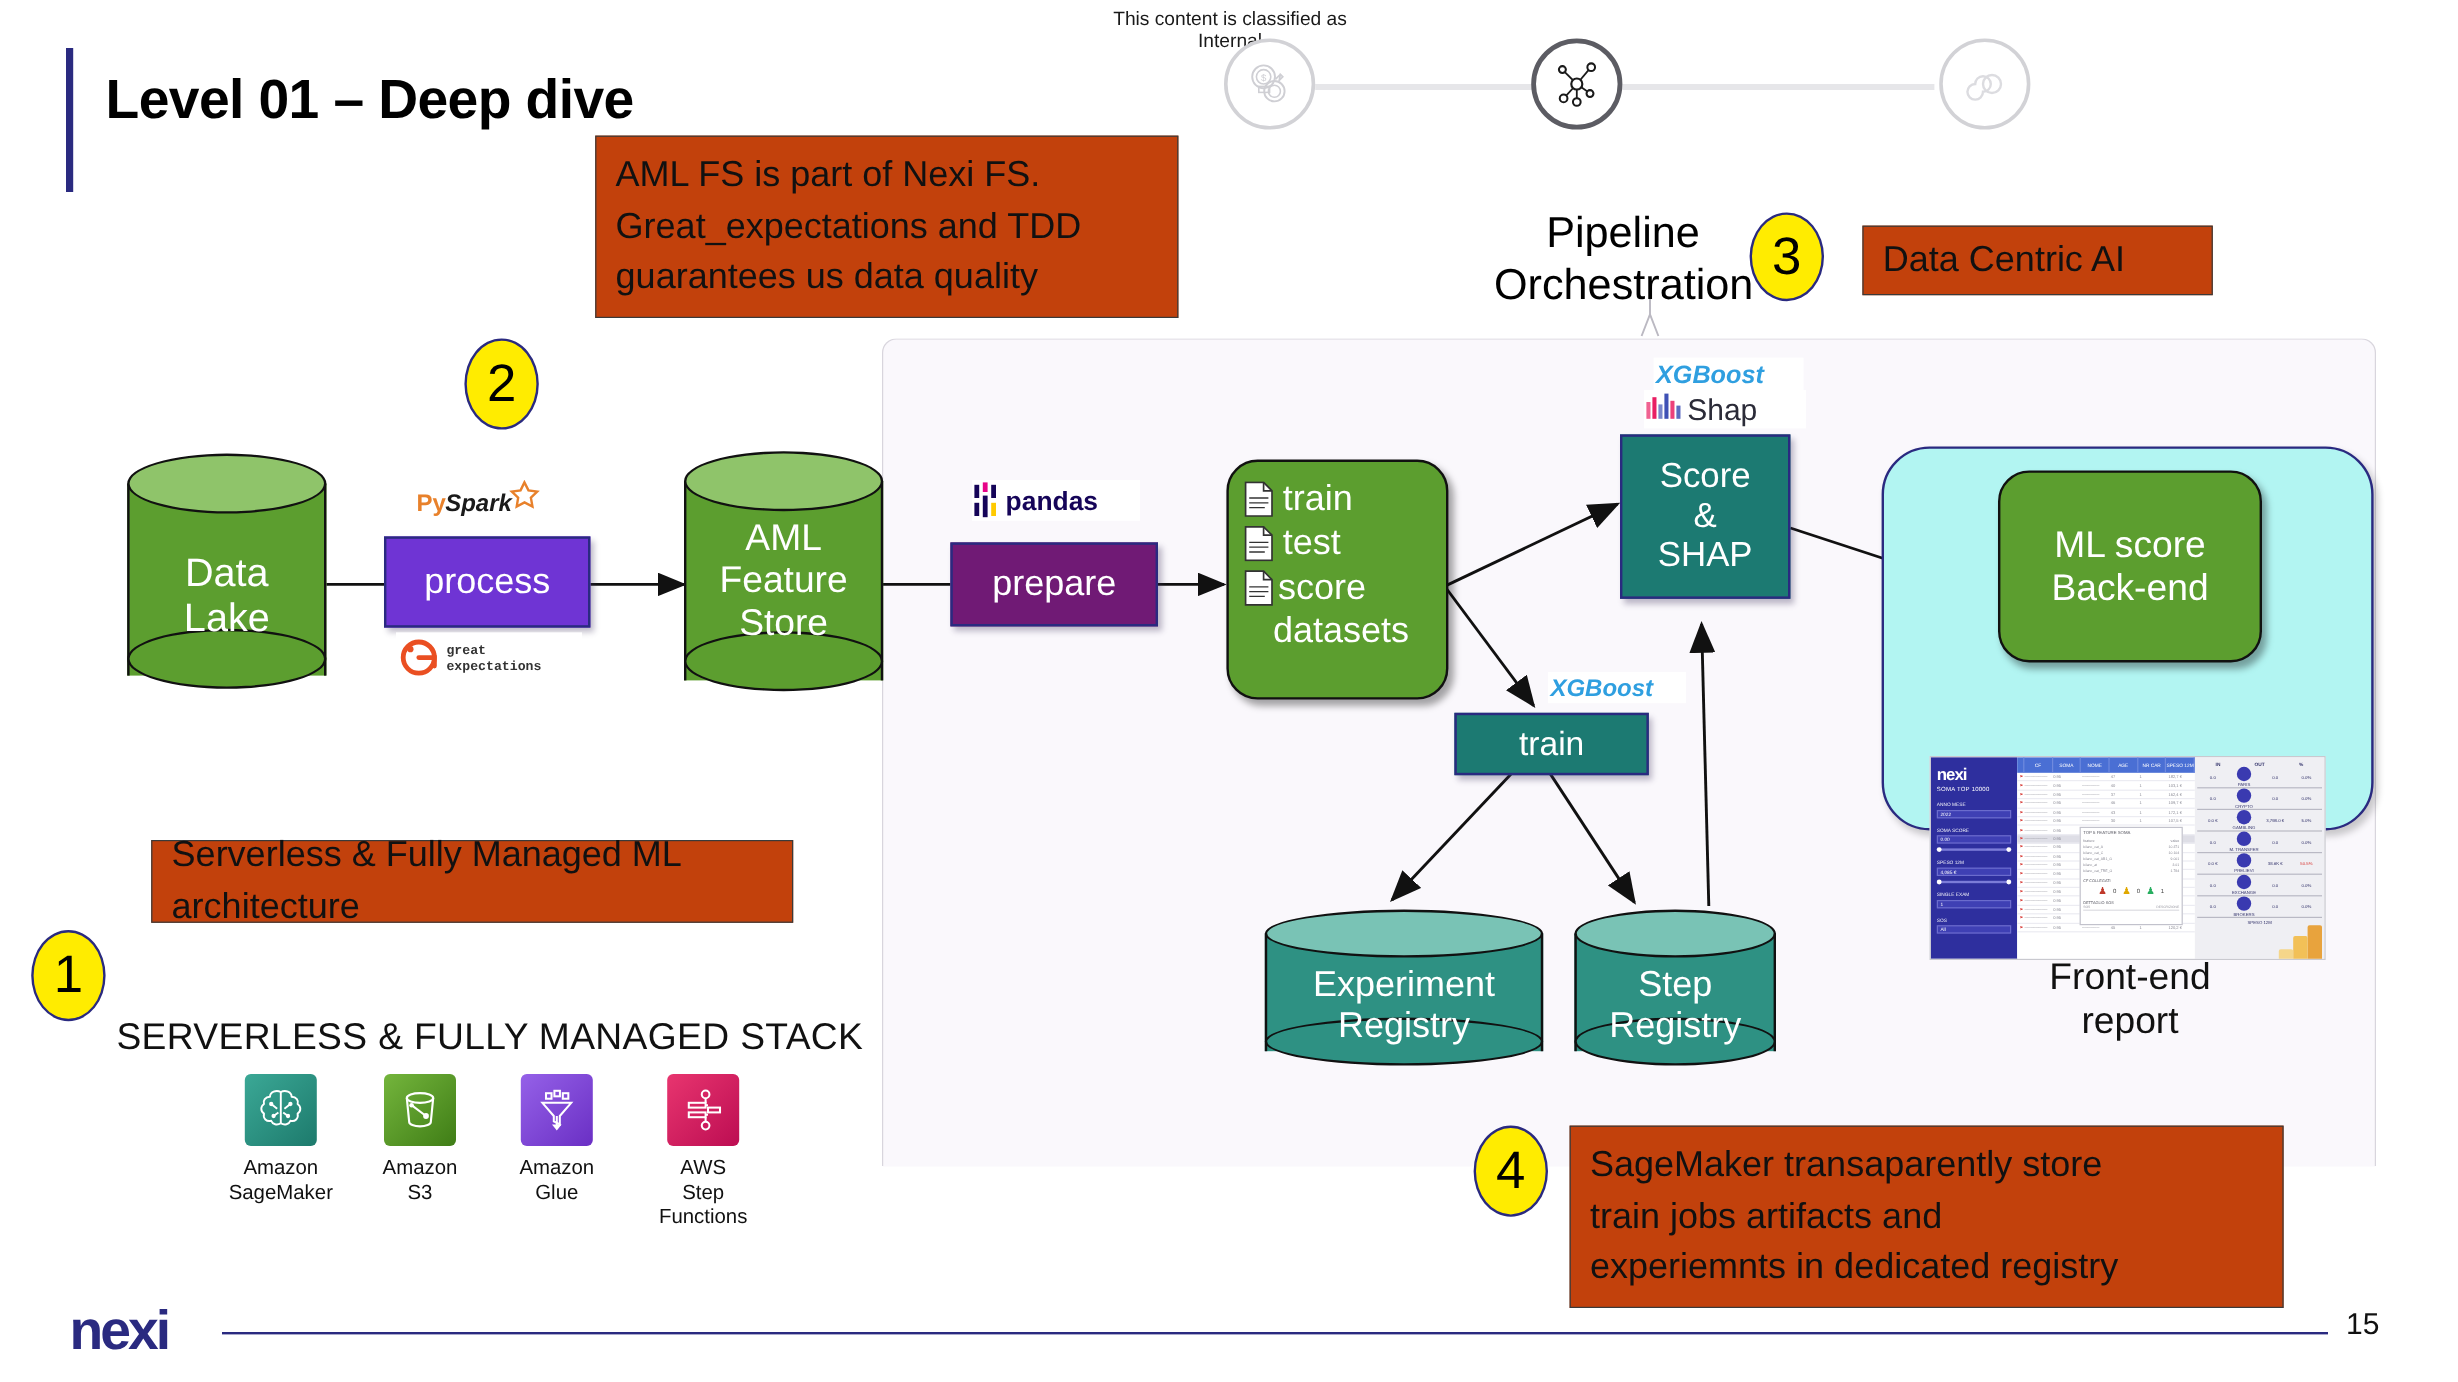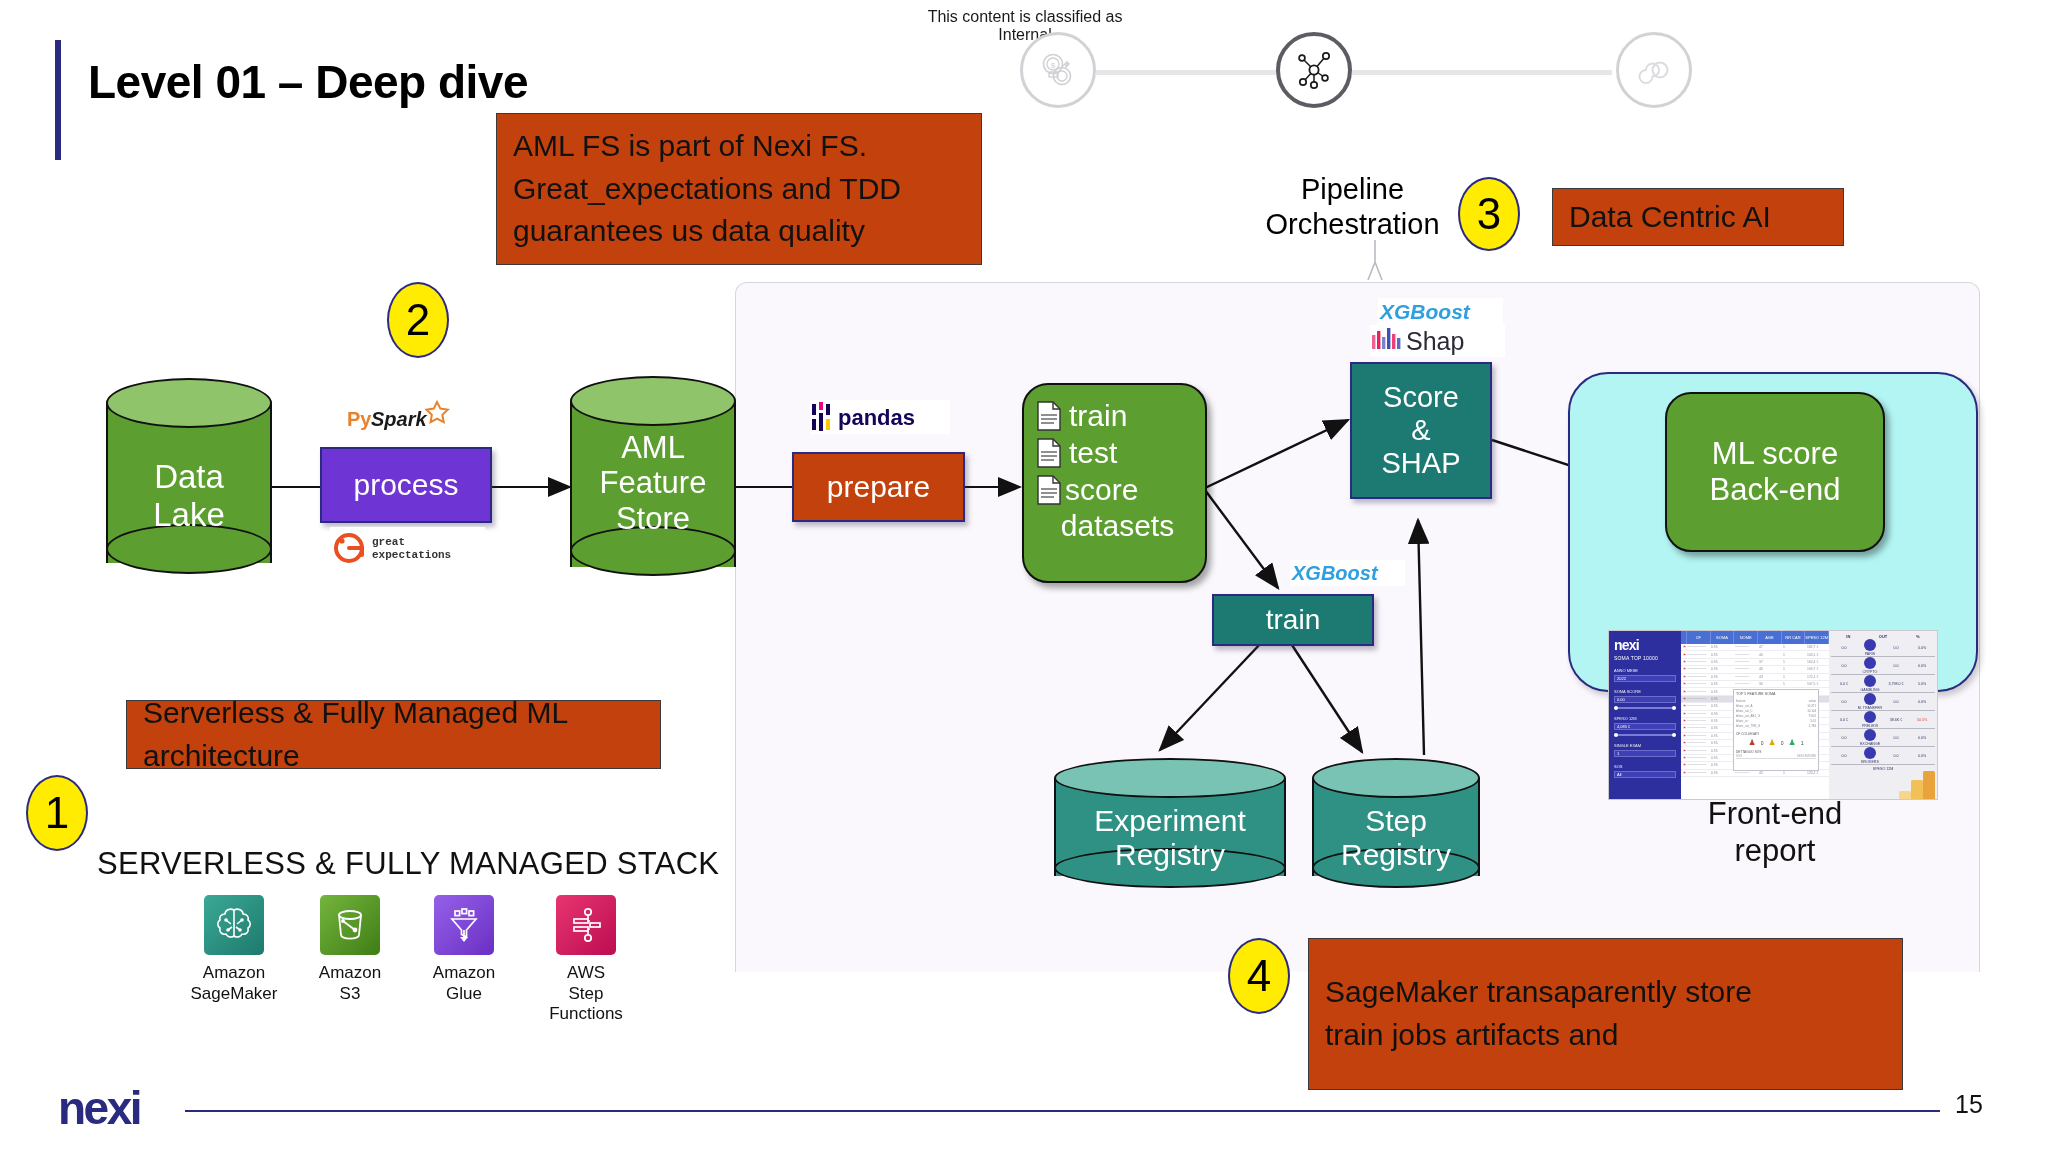--- a/index.html
+++ b/index.html
@@ -57,21 +57,21 @@
   .note-inner { padding:8px 16px; }
 
   
   #pipeline-container {
     left:735px; top:282px; width:1245px; height:690px;
     background:#faf8fc; border:1.4px solid #d8d5dd;
     border-radius:12px 12px 0 0; border-bottom:none;
   }
   #orchestration-label {
     left:1245px; top:172px; width:215px;
-    font-size:29px; color:#000; text-align:center; line-height:1.2;
+    font-size:36px; color:#000; text-align:center; line-height:1.2;
   }
 
   
   .cyl { position:absolute; }
   .cyl .body {
     position:absolute; left:0; width:100%;
     border-left:2.5px solid #111; border-right:2.5px solid #111;
   }
   .cyl .top, .cyl .bottom {
     position:absolute; left:0; width:100%;
@@ -319,21 +319,21 @@
     <rect x="2" y="4" width="4" height="11" fill="#150458"></rect>
     <rect x="2" y="19" width="4" height="11" fill="#150458"></rect>
     <rect x="9" y="2" width="4" height="8" fill="#e70488"></rect>
     <rect x="9" y="13" width="4" height="18" fill="#150458"></rect>
     <rect x="16" y="4" width="4" height="11" fill="#150458"></rect>
     <rect x="16" y="19" width="4" height="11" fill="#ffca00"></rect>
     <text x="28" y="25" font-size="22" font-weight="bold" fill="#150458" font-family="'Liberation Sans',sans-serif">pandas</text>
   </svg>
 </div>
 
-<div class="procbox abs" style="left:792px; top:452px; width:173px; height:70px; background:#c2410c; font-size:30px;">
+<div class="procbox abs" style="left:792px; top:452px; width:173px; height:70px; background:#701a75; font-size:30px;">
   <span>prepare</span>
 </div>
 
 <div class="rounded-green abs" style="left:1022px; top:383px; width:185px; height:200px; padding:14px 0 0 12px;">
   <div style="display:flex; align-items:center; gap:7px; margin-bottom:3px;">
     <svg width="26" height="30" viewBox="0 0 26 30">
       <path d="M2 1 h15 l7 7 v21 h-22 Z" fill="#fff" stroke="#333" stroke-width="1.4"></path>
       <path d="M17 1 v7 h7" fill="none" stroke="#333" stroke-width="1.4"></path>
       <g stroke="#333" stroke-width="1.1">
           <line x1="5" y1="14" x2="21" y2="14"></line>
@@ -754,20 +754,21 @@
     <div>Serverless &amp; Fully Managed ML</div>
     <div>architecture</div>
   </div>
 </div>
 
 <div class="badge abs" style="left:1228px; top:938px; width:62px; height:76px;">4</div>
 <div class="note abs" style="left:1308px; top:938px; width:595px; height:152px; font-size:30px;">
   <div class="note-inner">
     <div>SageMaker transaparently store</div>
     <div>train jobs artifacts and</div>
+    <div>experiemnts in dedicated registry</div>
   </div>
 </div>
 
 <div class="abs" style="left:97px; top:846px; font-size:31px; color:#111; letter-spacing:0.3px;">SERVERLESS &amp; FULLY MANAGED STACK</div>
 
 <div class="abs" style="left:186px; top:895px; display:flex; gap:28px; align-items:flex-start;">
 
   <div style="width:96px;">
     <div class="aws-tile" style="background:linear-gradient(135deg,#3ba896,#1d7a6c); margin:0 auto;">
       <svg width="42" height="42" viewBox="0 0 42 42">

